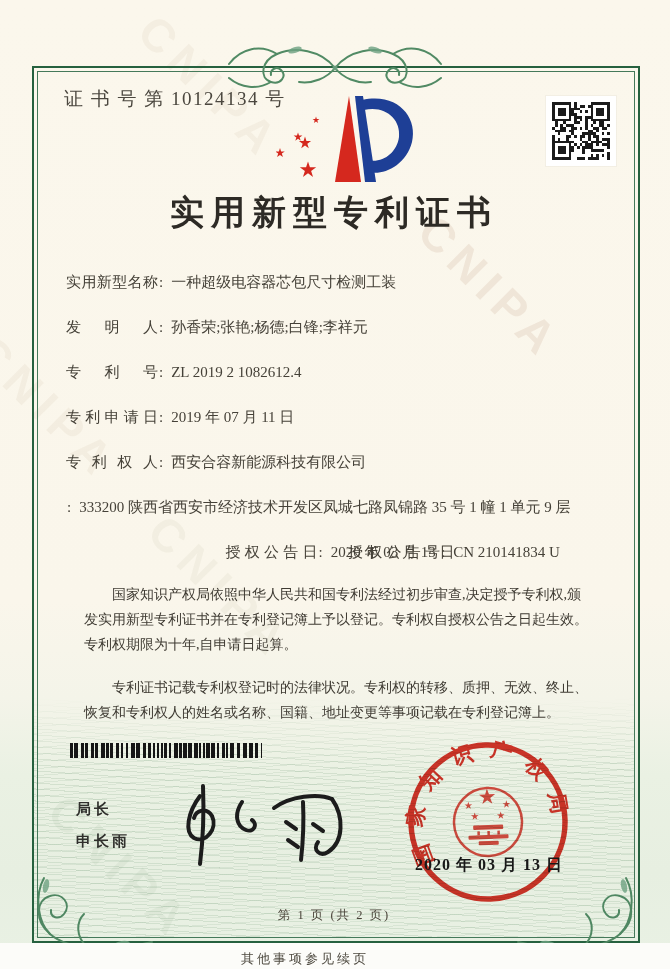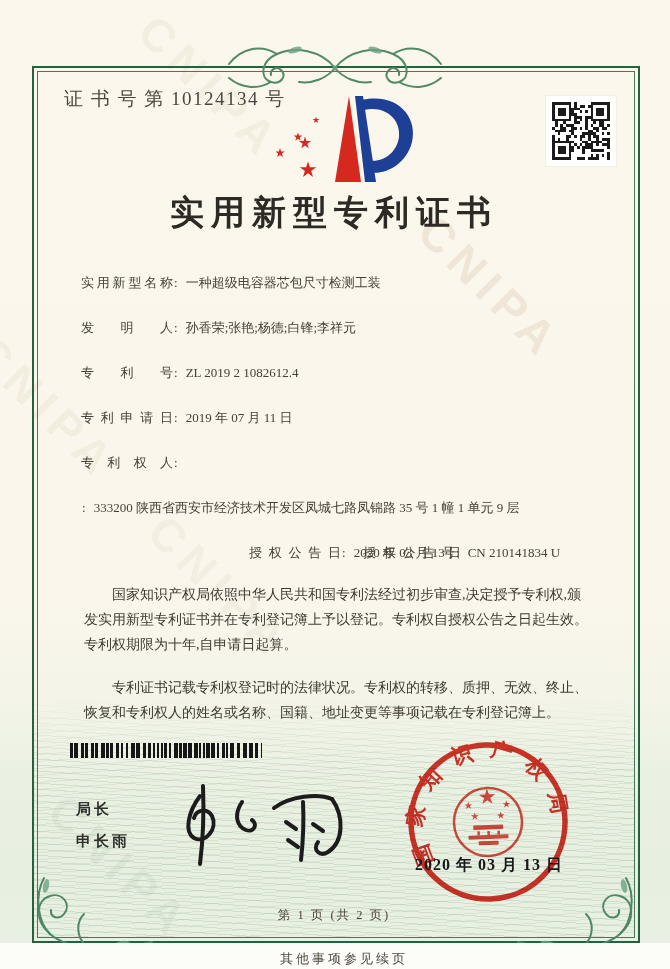--- a/index.html
+++ b/index.html
@@ -16,21 +16,21 @@
       repeating-linear-gradient(184deg,rgba(120,160,125,0.20) 0 1px,transparent 1px 6px),
       repeating-linear-gradient(176deg,rgba(120,160,125,0.14) 0 1px,transparent 1px 7px);
     -webkit-mask-image:linear-gradient(180deg,transparent 0,#000 70px);
     mask-image:linear-gradient(180deg,transparent 0,#000 70px);}
   .cert-no{position:absolute;left:64px;top:86px;font-size:19px;letter-spacing:1.5px;color:#4b473f;}
   .logo{position:absolute;left:276px;top:92px;}
   .qr-box{position:absolute;left:546px;top:96px;width:70px;height:70px;background:#fff;
     display:flex;align-items:center;justify-content:center;box-shadow:0 0 0 1px rgba(0,0,0,0.03);}
   .title{position:absolute;left:32px;top:190px;width:604px;text-align:center;
     font-size:34px;font-weight:bold;letter-spacing:7px;color:#2d2a25;}
-  .fields{position:absolute;left:81px;top:272px;width:548px;font-size:13px;color:#454138;}
+  .fields{position:absolute;left:66px;top:272px;width:548px;font-size:15px;color:#454138;}
   .row{display:flex;margin-bottom:24px;line-height:21px;}
   .lbl{flex:none;width:92px;text-align:justify;text-align-last:justify;}
   .colon{flex:none;margin:0 8px 0 1px;}
   .val{flex:1;}
   .grant-row{position:relative;justify-content:center;}
   .pair{display:flex;line-height:21px;}
   .pair2{position:absolute;left:282px;top:0;}
   .pair2 .lbl{width:92px;}
   .paras{position:absolute;left:66px;top:564px;width:546px;}
   .paras p{margin:18px;text-indent:2em;font-size:14px;line-height:25px;color:#3f3b33;}
@@ -40,21 +40,21 @@
   .sign-title,.sign-name{font-family:"Liberation Sans",sans-serif;font-weight:bold;
     font-size:15px;letter-spacing:3px;color:#30302d;}
   .signature{position:absolute;left:170px;top:780px;}
   .seal{position:absolute;left:403px;top:737px;transform:rotate(-2deg);mix-blend-mode:multiply;}
   .seal-date{position:absolute;left:405px;top:855px;width:168px;text-align:center;
     font-size:16px;font-weight:bold;color:#181818;letter-spacing:1px;}
   .page-num{position:absolute;left:32px;top:907px;width:604px;text-align:center;
     font-size:12.5px;letter-spacing:2px;color:#494339;}
   .bottom-strip{position:absolute;left:0;top:943px;width:670px;height:26px;background:#fcfcf9;}
   .continuation{position:absolute;left:0;top:950px;width:610px;text-align:center;
-    font-size:13px;letter-spacing:3px;color:#4e4a40;margin-left:39px;}
+    font-size:13px;letter-spacing:3px;color:#4e4a40;}
   svg{display:block;}
 </style>
 </head>
 <body>
 
 <div class="page">
 
   <div class="wm" style="left:120px;top:60px;">CNIPA</div>
   <div class="wm" style="left:400px;top:260px;color:rgba(182,132,110,0.15);">CNIPA</div>
   <div class="wm" style="left:-44px;top:380px;">CNIPA</div>
@@ -384,20 +384,21 @@
       <span class="val">ZL 2019 2 1082612.4</span>
     </div>
     <div class="row">
       <span class="lbl">专利申请日</span>
         <span class="colon">:</span>
       <span class="val">2019 年 07 月 11 日</span>
     </div>
     <div class="row">
       <span class="lbl">专利权人</span>
         <span class="colon">:</span>
+      <span class="val">西安合容新能源科技有限公司</span>
     </div>
     <div class="row">
         <span class="colon">:</span>
       <span class="val">333200 陕西省西安市经济技术开发区凤城七路凤锦路 35 号 1 幢 1 单元 9 层</span>
     </div>
     <div class="row grant-row">
       <span class="pair">
         <span class="lbl">授权公告日</span>
           <span class="colon">:</span>
         <span>2020 年 03 月 13 日</span>

